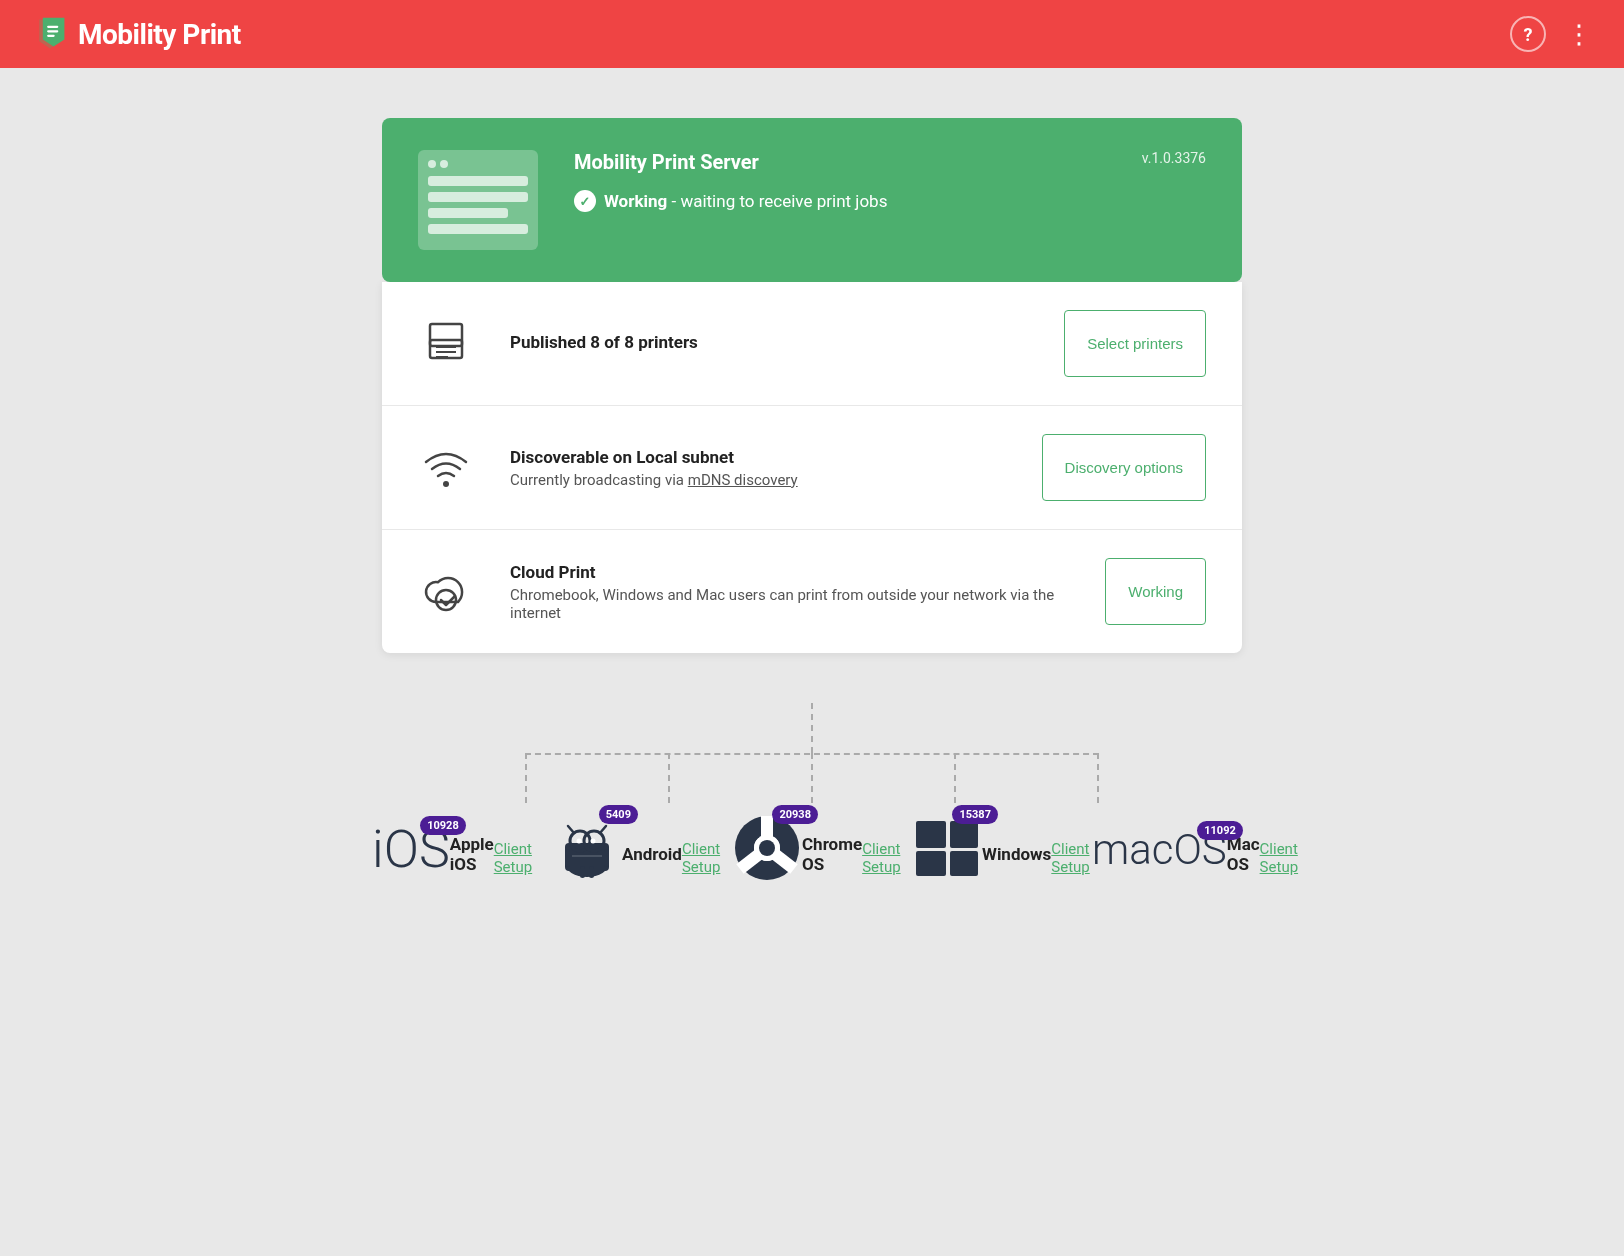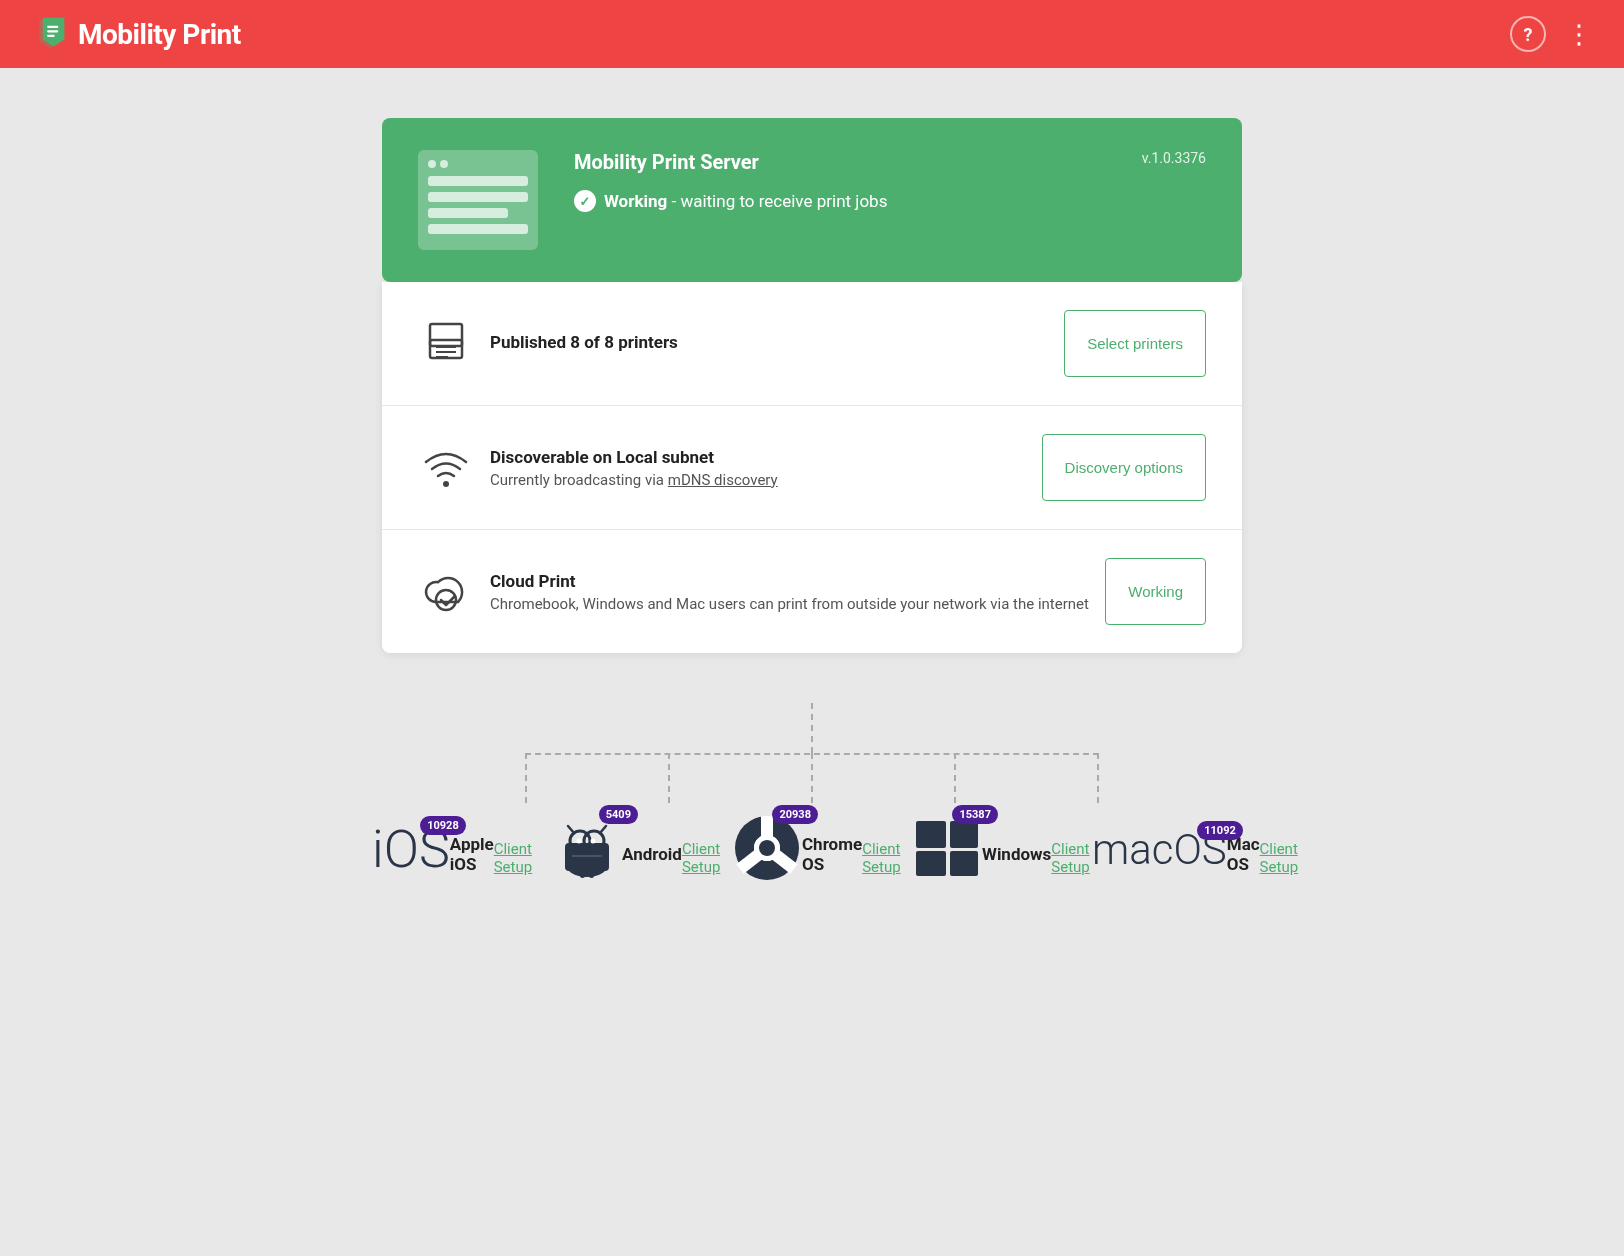--- a/index.html
+++ b/index.html
@@ -152,21 +152,21 @@
       background: white;
       border-radius: 0 0 8px 8px;
       margin-bottom: 30px;
       box-shadow: 0 2px 8px rgba(0,0,0,0.08);
     }
     .info-card {
       display: flex;
       align-items: center;
       padding: 28px 36px;
       border-bottom: 1px solid #e8e8e8;
-      gap: 16px;
+      gap: 36px;
     }
     .info-card:last-child {
       border-bottom: none;
     }
     .info-card-icon {
       width: 56px;
       flex-shrink: 0;
       display: flex;
       align-items: center;
       justify-content: center;

